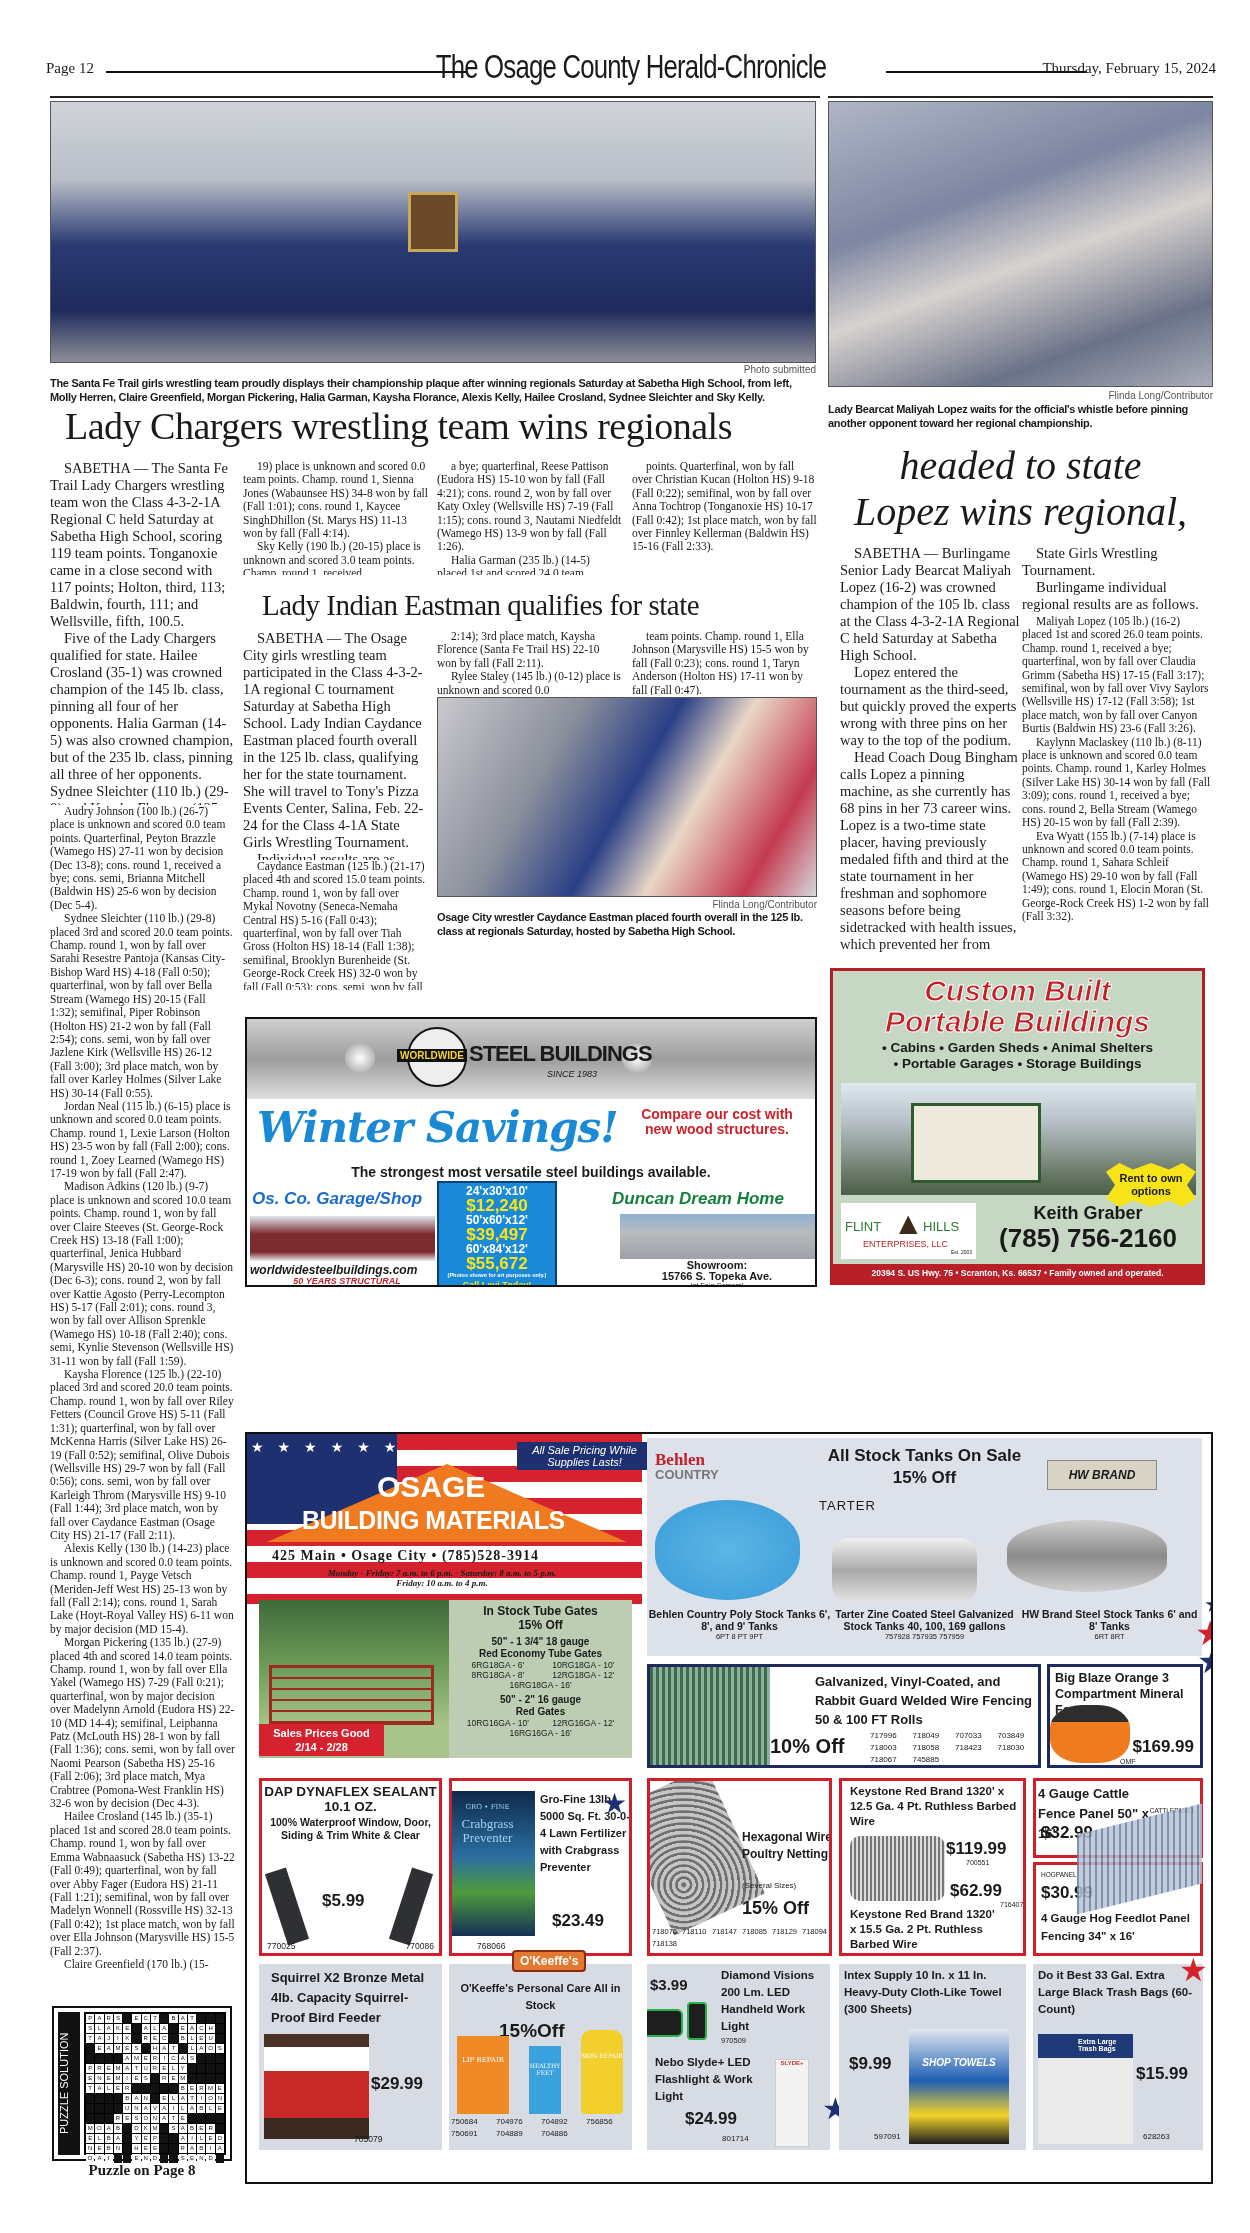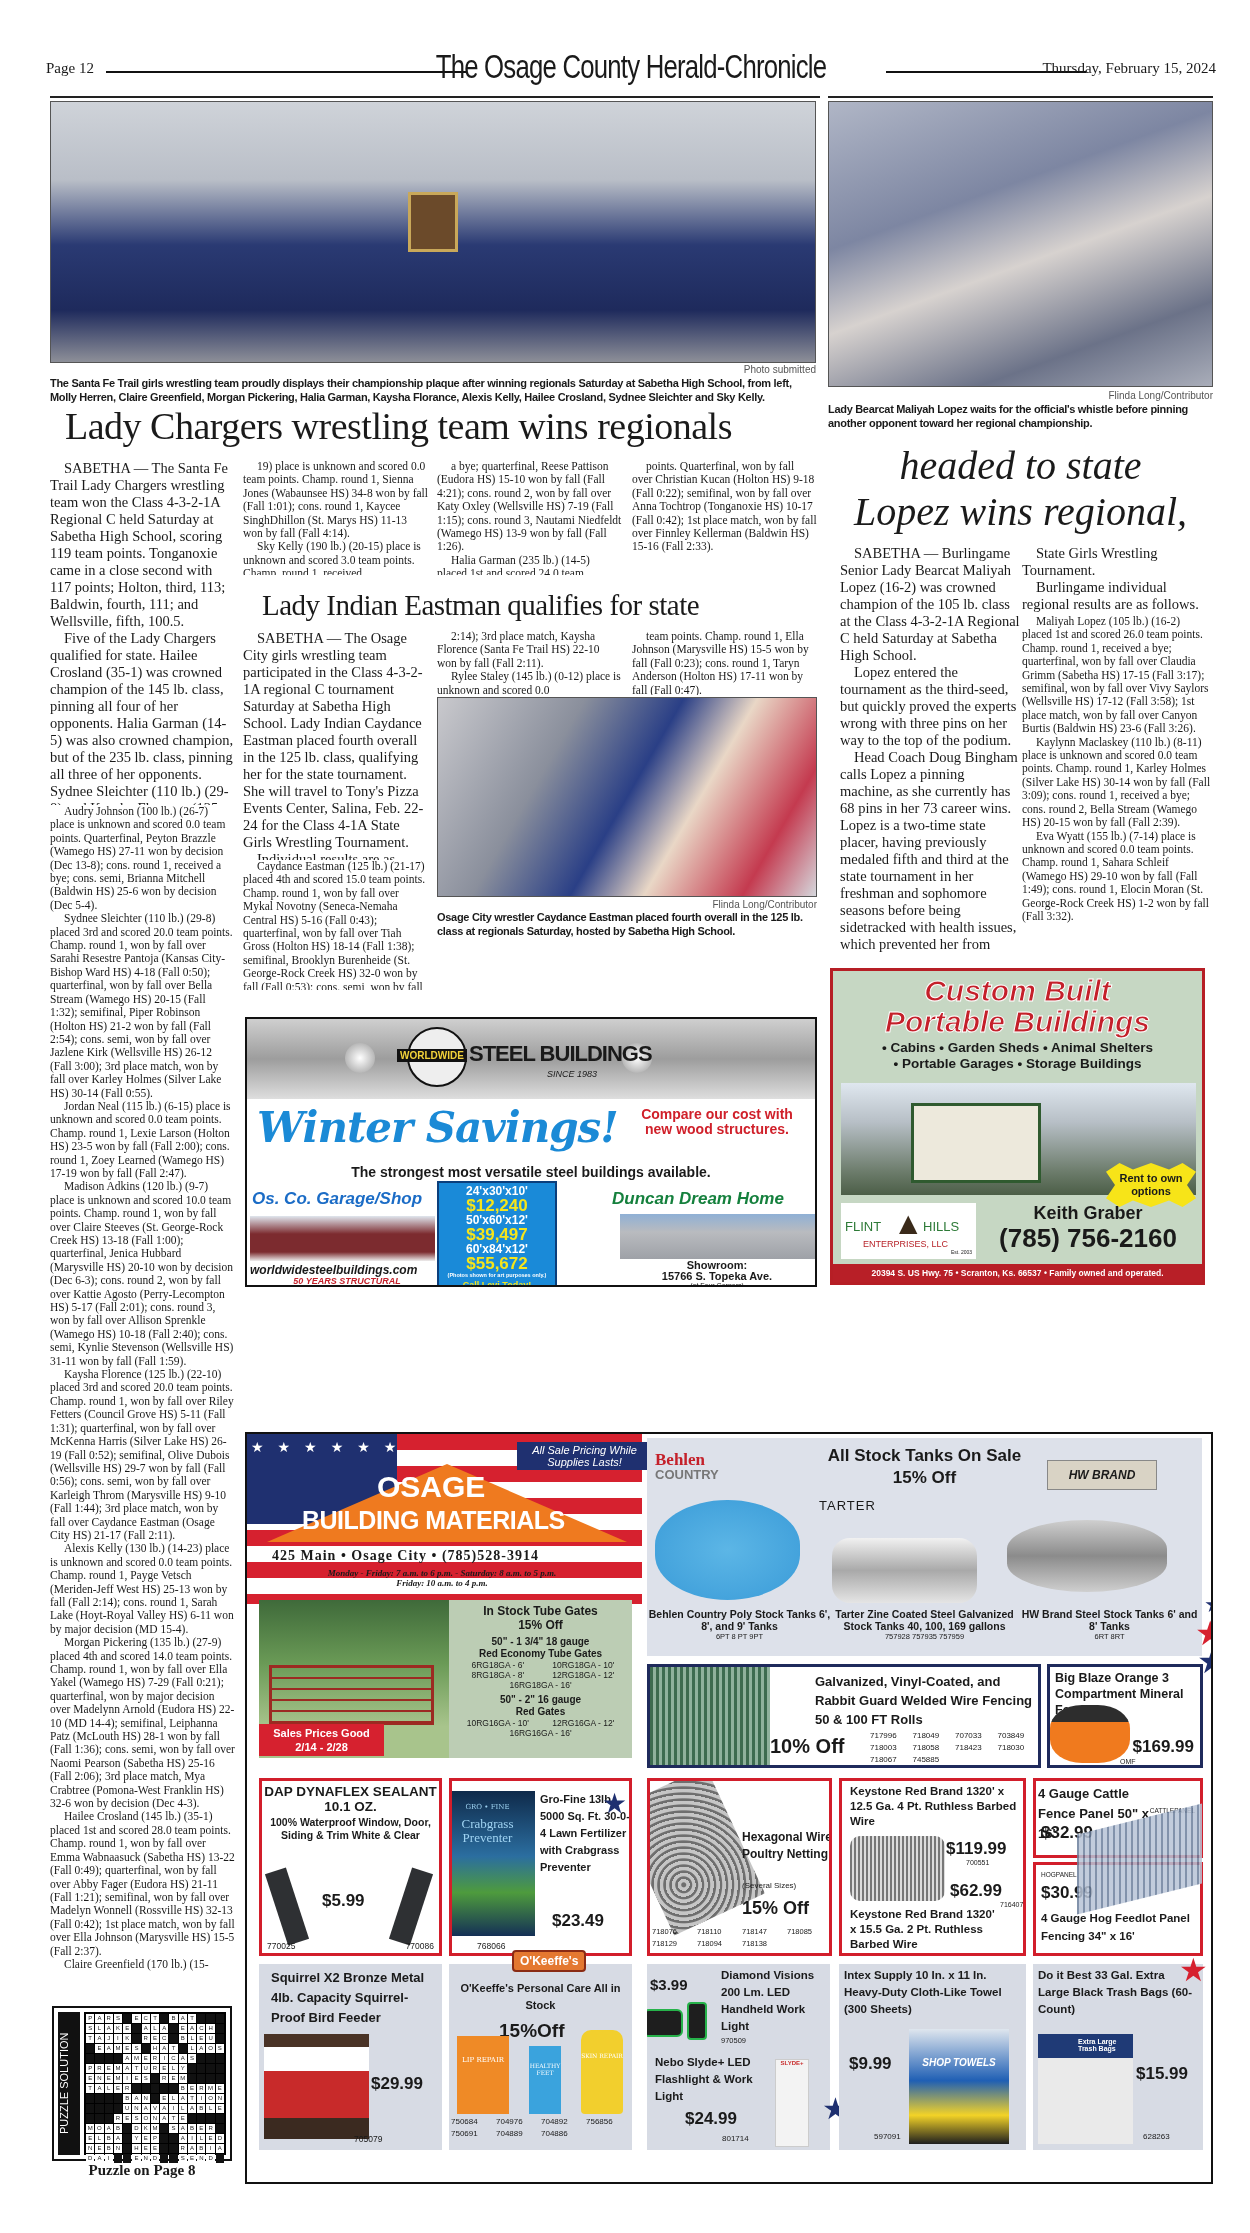--- a/index.html
+++ b/index.html
@@ -296,21 +296,21 @@
     <div class="sans bold" style="position:absolute;left:100px;top:130px;font-size:17px">$23.49</div>
     <div class="sans" style="position:absolute;left:25px;top:160px;font-size:8.5px">768066</div>
   </div>
   <div class="star" style="left:355px;top:356px;color:#1f3070;font-size:28px">★</div>
 
   <div class="box" style="left:400px;top:344px;width:185px;height:178px">
     <div style="position:absolute;left:-10px;top:0;width:100px;height:140px;background:repeating-radial-gradient(circle at 30% 70%,#555 0,#555 2px,#bbb 3px,#bbb 6px);opacity:.85;transform:rotate(-25deg)"></div>
     <div class="sans bold" style="position:absolute;left:92px;top:48px;width:90px;font-size:12px;line-height:17px">Hexagonal Wire Poultry Netting</div>
     <div class="sans" style="position:absolute;left:92px;top:100px;font-size:8px">(Several Sizes)</div>
     <div class="sans bold" style="position:absolute;left:92px;top:117px;font-size:18px">15% Off</div>
-    <div id="poultry-codes" class="sans" style="position:absolute;left:2px;top:145px;width:180px;font-size:7.5px;line-height:12px;display:grid;grid-template-columns:repeat(4,1fr)">
+    <div id="poultry-codes" class="sans" style="position:absolute;left:2px;top:145px;width:180px;font-size:7.5px;line-height:12px;display:grid;grid-template-columns:repeat(6,1fr)">
         <div style="">718076</div>
         <div style="">718110</div>
         <div style="">718147</div>
         <div style="">718085</div>
         <div style="">718129</div>
         <div style="">718094</div>
         <div style="">718138</div>
       </div>
   </div>
 

